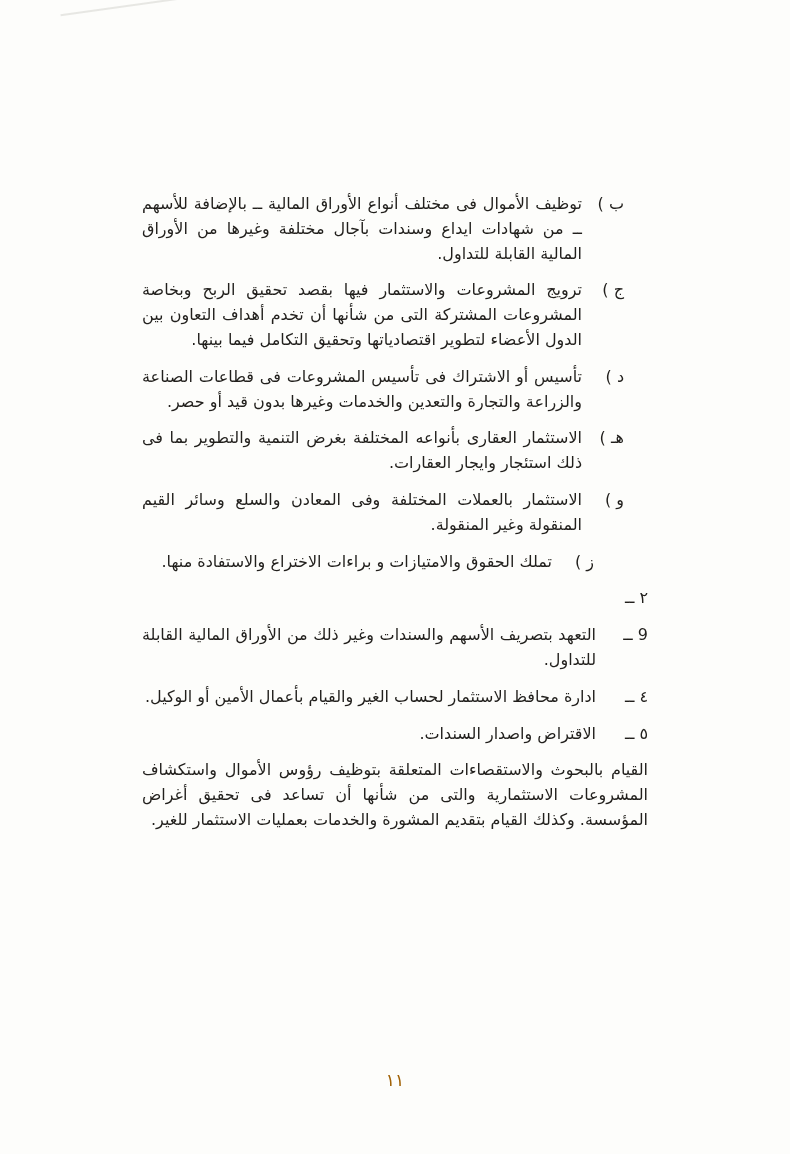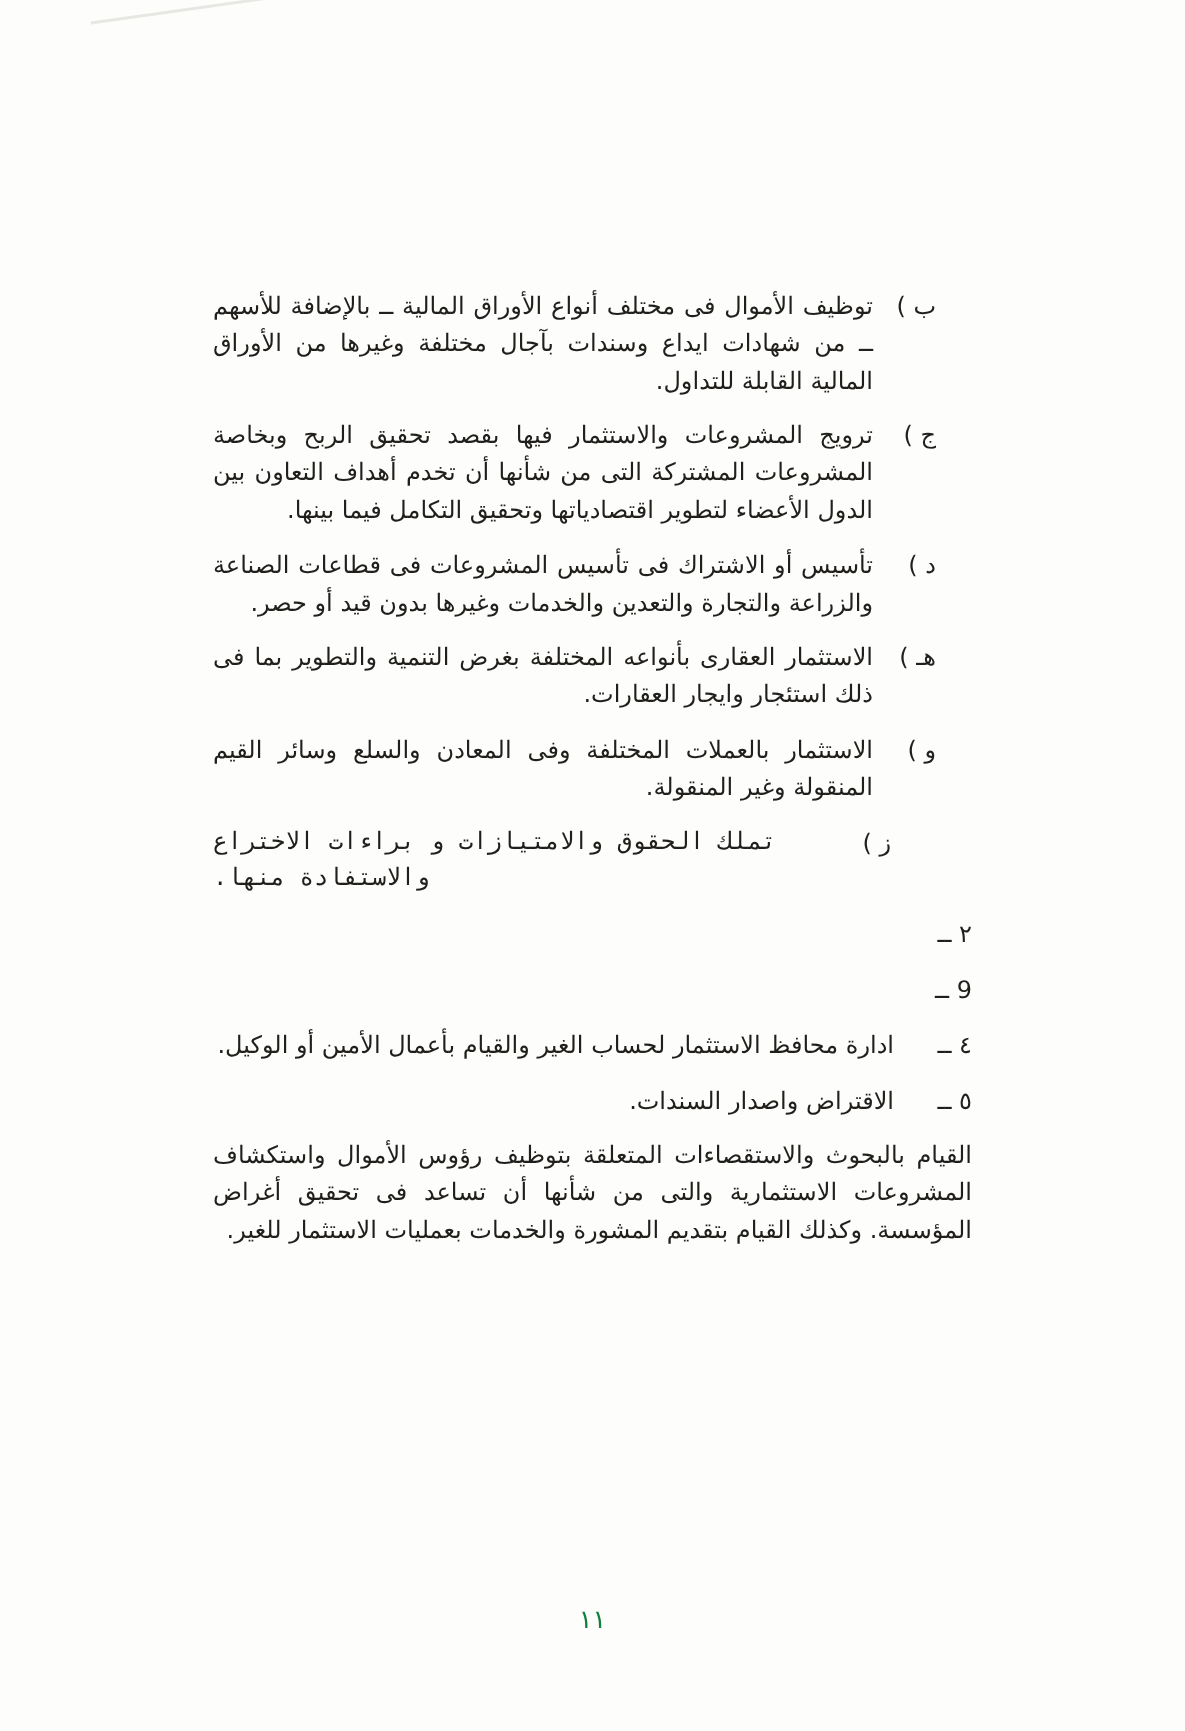--- a/index.html
+++ b/index.html
@@ -57,35 +57,34 @@
     margin-right: 24px;
   }
   .item.lettered .marker {
     flex-basis: 42px;
   }
   
   .item.lettered.deep {
     margin-right: 54px;
   }
   .item.lettered.deep .text {
-    text-align: left;
-    font-family: Liberation Mono, monospace;
+    text-align: right;
   }
   .item.numbered .marker {
     flex-basis: 52px;
   }
   .page-number {
     position: absolute;
     bottom: 64px;
     left: 0;
     right: 0;
     text-align: center;
     font-size: 17px;
     letter-spacing: 2px;
-    color: #15803d;
+    color: #a16207;
   }
 </style>
 </head>
 <body>
 
 <div class="page">
   <div class="scan-artifact"></div>
 
   <div class="content">
 
@@ -118,20 +117,21 @@
       <span class="marker">ز )</span>
       <span class="text">تملك الحقوق والامتيازات و براءات الاختراع والاستفادة منها.</span>
     </div>
 
     <div class="item numbered">
       <span class="marker">٢ ــ</span>
     </div>
 
     <div class="item numbered">
       <span class="marker">9 ــ</span>
+      <span class="text">التعهد بتصريف الأسهم والسندات وغير ذلك من الأوراق المالية القابلة للتداول.</span>
     </div>
 
     <div class="item numbered">
       <span class="marker">٤ ــ</span>
       <span class="text">ادارة محافظ الاستثمار لحساب الغير والقيام بأعمال الأمين أو الوكيل.</span>
     </div>
 
     <div class="item numbered">
       <span class="marker">٥ ــ</span>
       <span class="text">الاقتراض واصدار السندات.</span>

